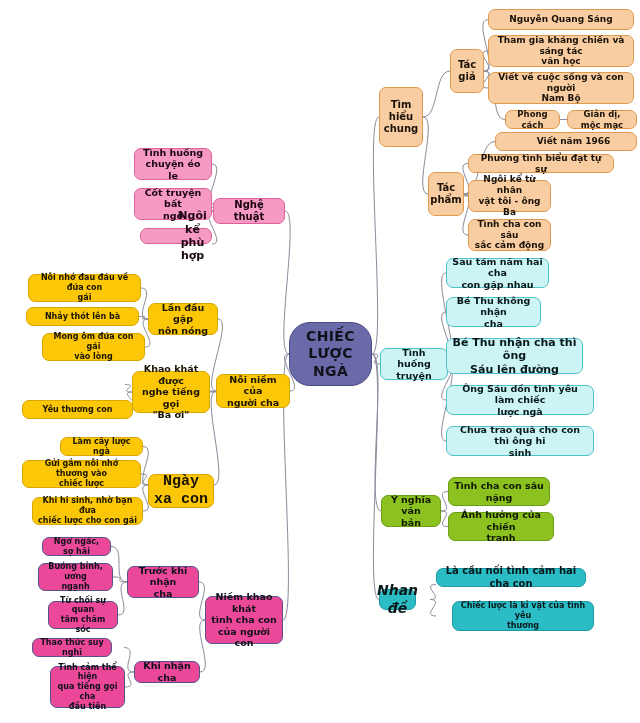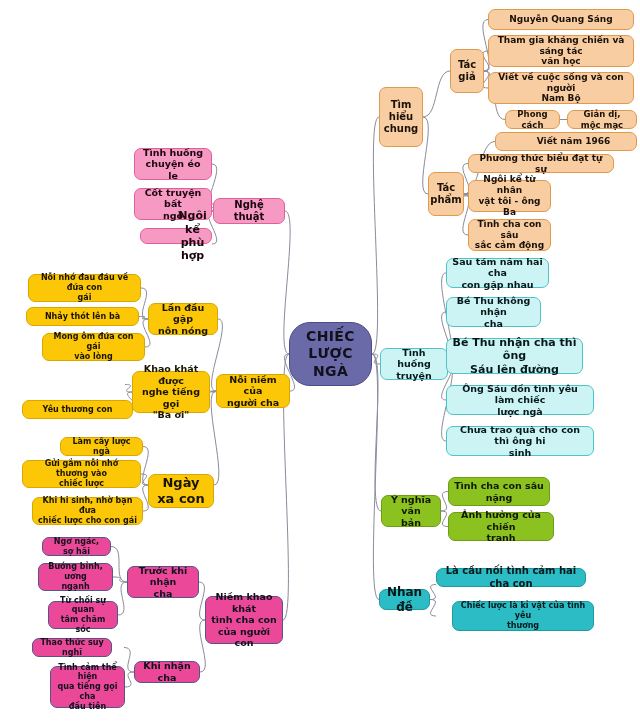--- a/index.html
+++ b/index.html
@@ -160,21 +160,21 @@
     <div class="node n-peach" style="left: 488px; top: 9px; width: 146px; height: 21px; font-size: 9px;">Nguyễn Quang Sáng</div>
     <div class="node n-peach" style="left: 488px; top: 35px; width: 146px; height: 32px; font-size: 9px;">Tham gia kháng chiến và sáng tác
 văn học</div>
     <div class="node n-peach" style="left: 488px; top: 72px; width: 146px; height: 32px; font-size: 9px;">Viết về cuộc sống và con người
 Nam Bộ</div>
     <div class="node n-peach" style="left: 505px; top: 110px; width: 55px; height: 19px; font-size: 8.5px;">Phong cách</div>
     <div class="node n-peach" style="left: 567px; top: 110px; width: 70px; height: 19px; font-size: 8.5px;">Giản dị, mộc mạc</div>
     <div class="node n-peach" style="left: 495px; top: 132px; width: 142px; height: 19px; font-size: 9px; padding-left: 20px;">Viết năm 1966</div>
     <div class="node n-peach" style="left: 428px; top: 172px; width: 36px; height: 44px; font-size: 10px;">Tác
 phẩm</div>
-    <div class="node n-peach" style="left: 468px; top: 154px; width: 146px; height: 19px; font-size: 9px;">Phương thức biểu đạt tự sự</div>
+    <div class="node n-peach" style="left: 468px; top: 154px; width: 146px; height: 19px; font-size: 9px;">Phương tình biểu đạt tự sự</div>
     <div class="node n-peach" style="left: 468px; top: 180px; width: 83px; height: 32px; font-size: 9px;">Ngôi kể từ nhân
 vật tôi - ông Ba</div>
     <div class="node n-peach" style="left: 468px; top: 219px; width: 83px; height: 32px; font-size: 9px;">Tình cha con sâu
 sắc cảm động</div>
     <div class="node n-pink" style="left: 213px; top: 198px; width: 72px; height: 26px; font-size: 10px;">Nghệ thuật</div>
     <div class="node n-pink" style="left: 134px; top: 148px; width: 78px; height: 32px; font-size: 9.5px;">Tình huống
 chuyện éo le</div>
     <div class="node n-pink" style="left: 134px; top: 188px; width: 78px; height: 32px; font-size: 9.5px;">Cốt truyện bất
 ngờ</div>
     <div class="node n-pink" style="left: 140px; top: 228px; width: 72px; height: 16px; font-size: 11px; padding-left: 38px;">Ngôi kể phù
@@ -185,21 +185,21 @@
 nôn nóng</div>
     <div class="node n-yellow" style="left: 28px; top: 274px; width: 113px; height: 28px; font-size: 8px;">Nỗi nhớ đau đáu về đứa con
 gái</div>
     <div class="node n-yellow" style="left: 26px; top: 307px; width: 113px; height: 19px; font-size: 8px;">Nhảy thót lên bà</div>
     <div class="node n-yellow" style="left: 42px; top: 333px; width: 103px; height: 28px; font-size: 8px;">Mong ôm đứa con gái
 vào lòng</div>
     <div class="node n-yellow" style="left: 132px; top: 371px; width: 78px; height: 42px; font-size: 9.5px;">Khao khát được
 nghe tiếng gọi
 "Ba ơi"</div>
     <div class="node n-yellow" style="left: 22px; top: 400px; width: 111px; height: 19px; font-size: 8px;">Yêu thương con</div>
-    <div class="node n-yellow" style="left: 148px; top: 474px; width: 66px; height: 34px; font-size: 13px;">Ngày xa con</div>
+    <div class="node n-yellow" style="left: 148px; top: 474px; width: 66px; height: 34px; font-size: 15px; font-family: Liberation Mono, monospace;">Ngày xa con</div>
     <div class="node n-yellow" style="left: 60px; top: 437px; width: 83px; height: 19px; font-size: 8px;">Làm cây lược ngà</div>
     <div class="node n-yellow" style="left: 22px; top: 460px; width: 119px; height: 28px; font-size: 8px;">Gửi gắm nỗi nhớ thương vào
 chiếc lược</div>
     <div class="node n-yellow" style="left: 32px; top: 497px; width: 111px; height: 28px; font-size: 8px;">Khi hi sinh, nhờ bạn đưa
 chiếc lược cho con gái</div>
     <div class="node n-cyan" style="left: 380px; top: 348px; width: 68px; height: 32px; font-size: 9.5px;">Tình huống
 truyện</div>
     <div class="node n-cyan" style="left: 446px; top: 258px; width: 103px; height: 30px; font-size: 9.5px;">Sau tám năm hai cha
 con gặp nhau</div>
     <div class="node n-cyan" style="left: 446px; top: 297px; width: 95px; height: 30px; font-size: 9.5px;">Bé Thu không nhận
@@ -209,21 +209,21 @@
     <div class="node n-cyan" style="left: 446px; top: 385px; width: 148px; height: 30px; font-size: 9.5px;">Ông Sáu dồn tình yêu làm chiếc
 lược ngà</div>
     <div class="node n-cyan" style="left: 446px; top: 426px; width: 148px; height: 30px; font-size: 9.5px;">Chưa trao quà cho con thì ông hi
 sinh</div>
     <div class="node n-green" style="left: 381px; top: 495px; width: 60px; height: 32px; font-size: 9.5px;">Ý nghĩa văn
 bản</div>
     <div class="node n-green" style="left: 448px; top: 477px; width: 102px; height: 29px; font-size: 9.5px;">Tình cha con sâu
 nặng</div>
     <div class="node n-green" style="left: 448px; top: 512px; width: 106px; height: 29px; font-size: 9.5px;">Ảnh hưởng của chiến
 tranh</div>
-    <div class="node n-teal" style="left: 379px; top: 589px; width: 51px; height: 21px; font-size: 12px;">Nhan đề</div>
+    <div class="node n-teal" style="left: 379px; top: 589px; width: 37px; height: 21px; font-size: 14px; font-style: italic;">Nhan đề</div>
     <div class="node n-teal" style="left: 436px; top: 568px; width: 150px; height: 19px; font-size: 10px;">Là cầu nối tình cảm hai cha con</div>
     <div class="node n-teal" style="left: 436px; top: 601px; width: 142px; height: 30px; font-size: 8px; margin-left: 16px;">Chiếc lược là kỉ vật của tình yêu
 thương</div>
     <div class="node n-violet" style="left: 205px; top: 596px; width: 78px; height: 48px; font-size: 9.5px;">Niềm khao khát
 tình cha con
 của người con</div>
     <div class="node n-violet" style="left: 127px; top: 566px; width: 72px; height: 32px; font-size: 9.5px;">Trước khi nhận
 cha</div>
     <div class="node n-violet" style="left: 42px; top: 537px; width: 69px; height: 19px; font-size: 8px;">Ngơ ngác, sợ hãi</div>
     <div class="node n-violet" style="left: 38px; top: 563px; width: 75px; height: 28px; font-size: 8px;">Bướng bỉnh, ương

